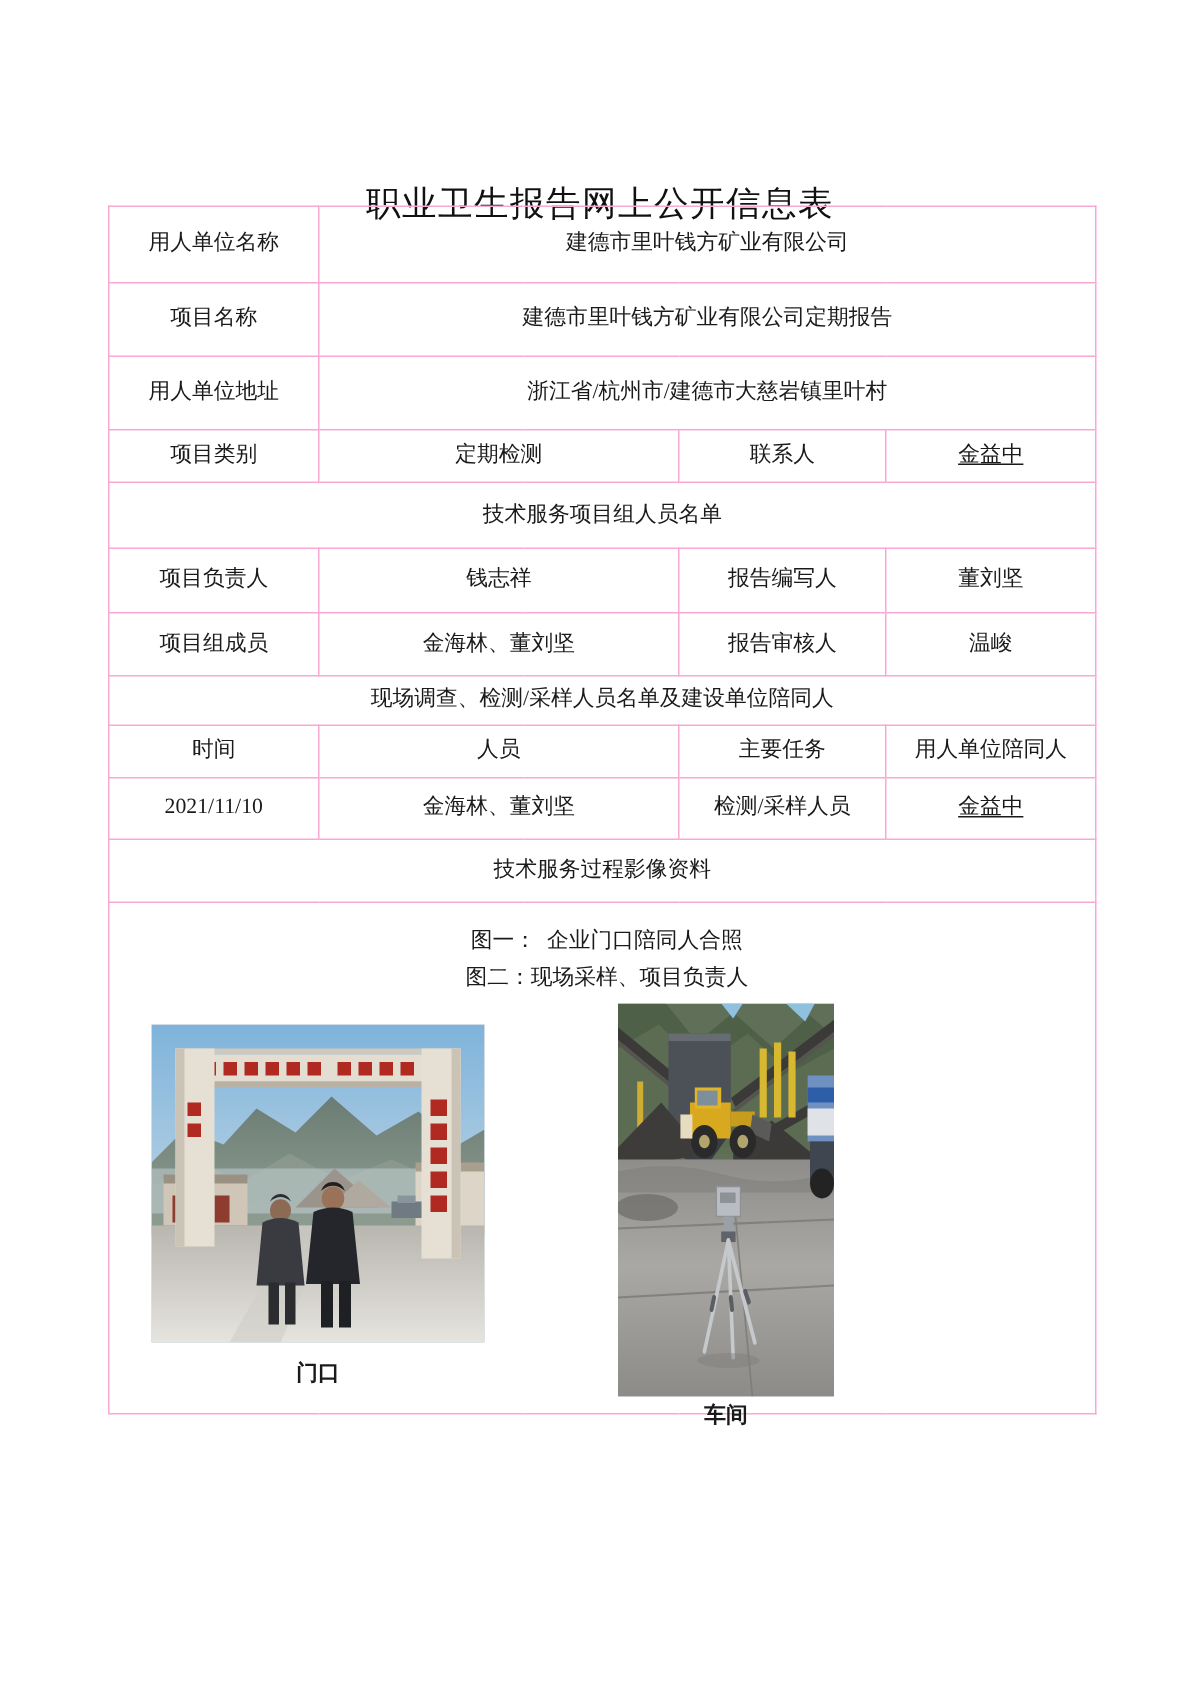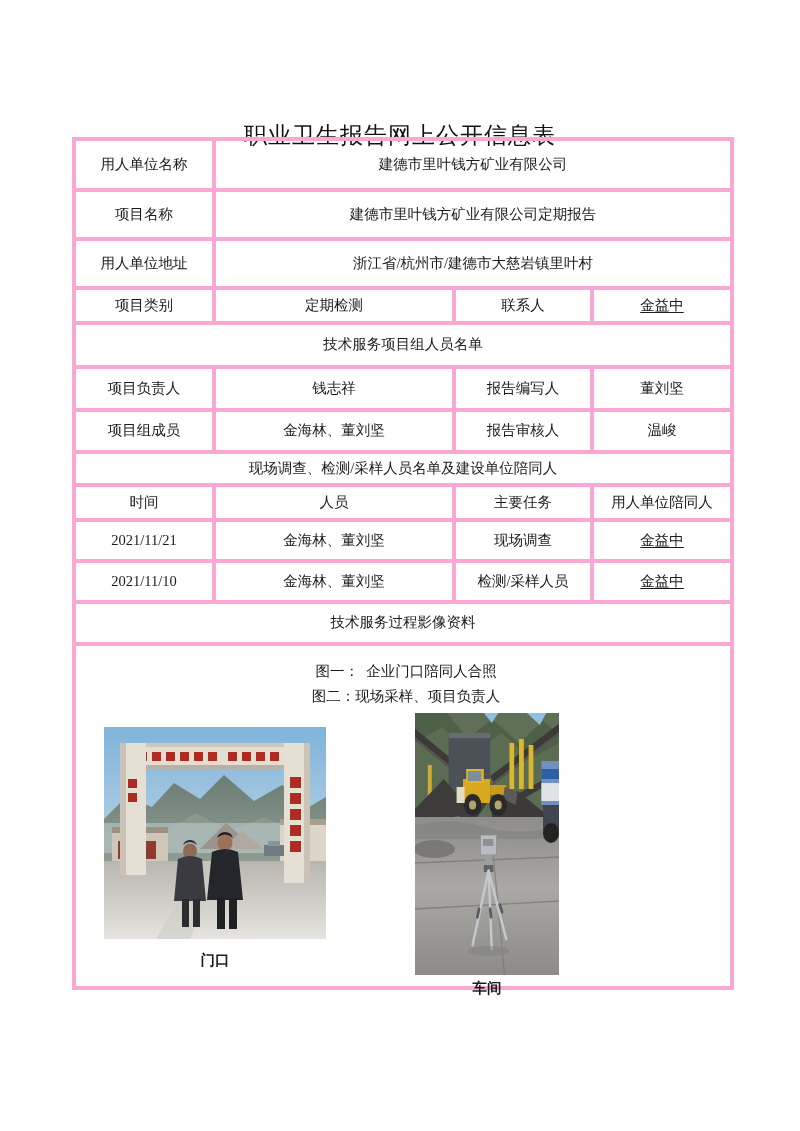--- a/index.html
+++ b/index.html
@@ -25,21 +25,21 @@
     margin-top:28px;
   }
   table.main{
     position:absolute;
     left:72px; top:137px;
     width:658px;
     border-collapse:collapse;
     table-layout:fixed;
   }
   table.main td{
-    border:4px solid #f9a8d4;
+    border:1px solid #f9a8d4;
     text-align:center;
     vertical-align:middle;
     font-size:14.5px;
     color:#1a1a1a;
     padding:0 4px;
     line-height:1.35;
   }
   td.label{ font-size:14.5px; }
   td.val-big{ font-size:16.5px; }
   td.span-head{ font-size:15px; }
@@ -148,26 +148,20 @@
         <td colspan="5" class="span-head">现场调查、检测/采样人员名单及建设单位陪同人</td>
       </tr>
 
       <tr style="height:35px">
         <td>时间</td>
         <td colspan="2">人员</td>
         <td style="width:110px">主要任务</td>
         <td>用人单位陪同人</td>
       </tr>
 
-      <tr style="height:41px">
-        <td>2021/11/21</td>
-        <td colspan="2">金海林、董刘坚</td>
-        <td>现场调查</td>
-        <td class="u">金益中</td>
-      </tr>
 
       <tr style="height:41px">
         <td>2021/11/10</td>
         <td colspan="2">金海林、董刘坚</td>
         <td>检测/采样人员</td>
         <td class="u">金益中</td>
       </tr>
 
       <tr style="height:42px">
         <td colspan="5" class="span-head">技术服务过程影像资料</td>

